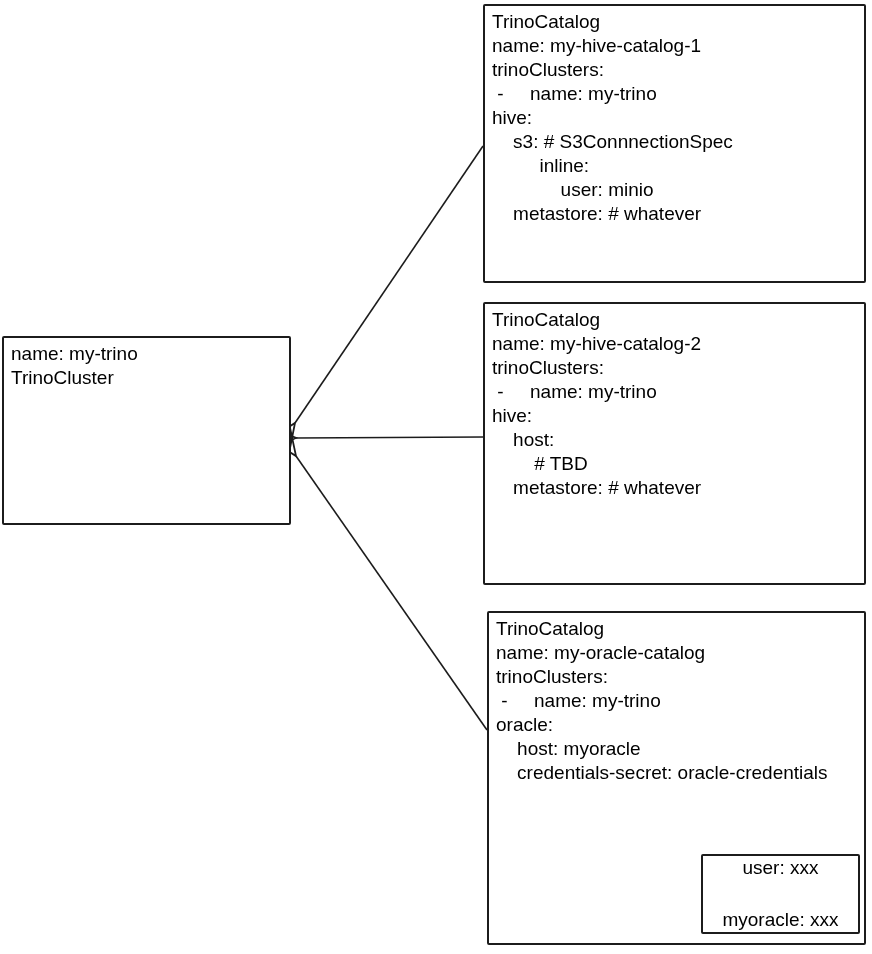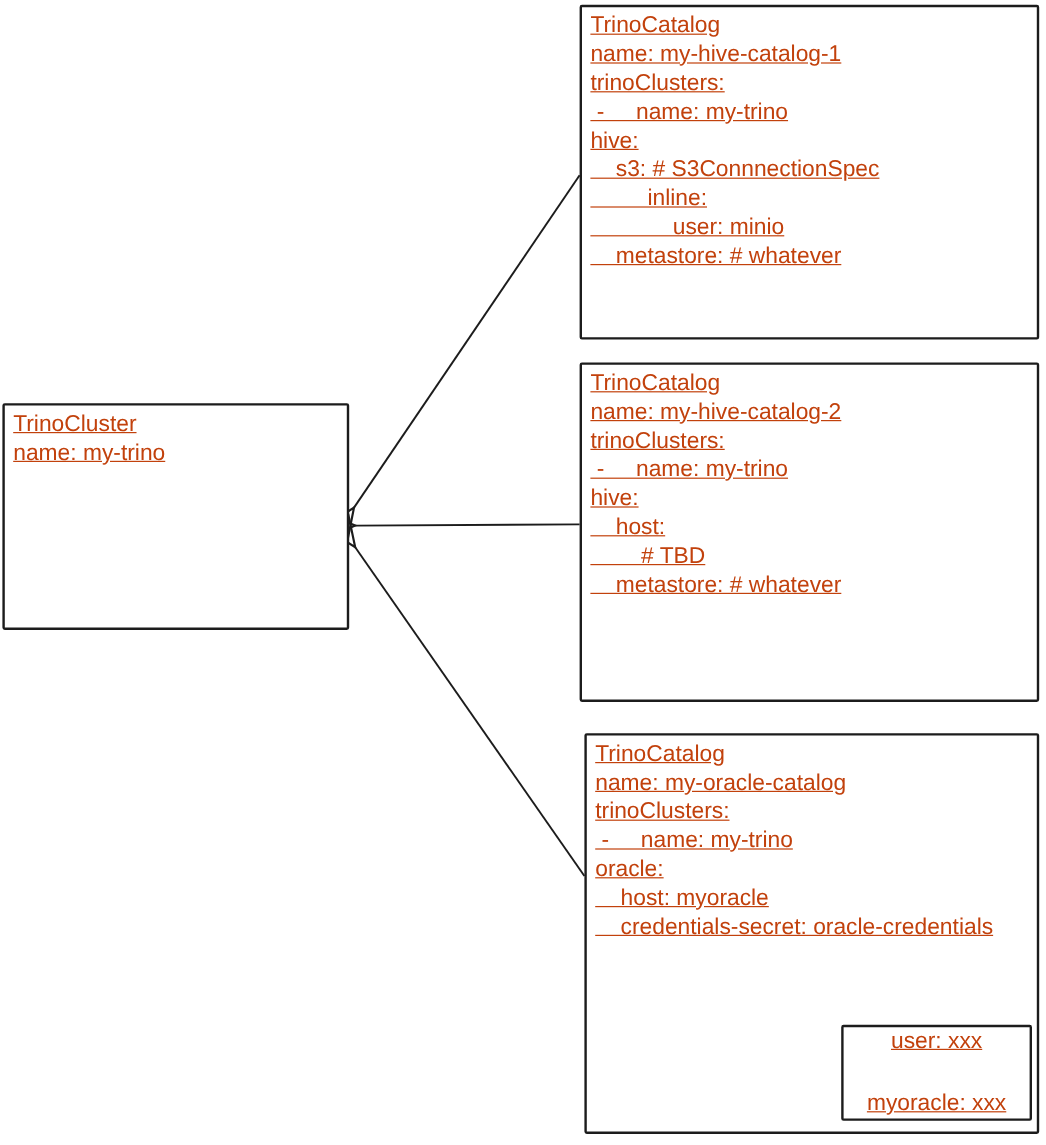--- a/index.html
+++ b/index.html
@@ -21,23 +21,22 @@
   .node {
     position: absolute;
     border: 2px solid #1c1c1c;
     border-radius: 2px;
     background: #ffffff;
     padding: 4px 4px 0 7px;
   }
   .yline {
     font-size: 19px;
     line-height: 24px;
-    color: #c2410c;
+    color: #000000;
     white-space: pre;
-    text-decoration: underline;
   }
   #cluster-box  { left: 2px;   top: 336px; width: 289px; height: 189px; }
   #catalog-box-1{ left: 483px; top: 4px;   width: 383px; height: 279px; }
   #catalog-box-2{ left: 483px; top: 302px; width: 383px; height: 283px; }
   #catalog-box-3{ left: 487px; top: 611px; width: 379px; height: 334px; }
   #secret-box {
     left: 701px; top: 854px; width: 159px; height: 80px;
     display: flex; flex-direction: column;
     align-items: center; justify-content: space-between;
     padding: 0;
@@ -62,22 +61,22 @@
 
     <line x1="483" y1="146" x2="295" y2="423" stroke-width="1.6" marker-end="url(#arrowhead)"></line>
     <line x1="483" y1="437" x2="296" y2="438" stroke-width="1.6" marker-end="url(#arrowhead)"></line>
     <line x1="487" y1="730" x2="296" y2="456" stroke-width="1.6" marker-end="url(#arrowhead)"></line>
 
     <path d="M756 812 C768 822 778 835 784 849" fill="none" stroke-width="1.6" marker-end="url(#arrowhead-sm)"></path>
     <path d="M762 821 C772 829 779 838 783 847" fill="none" stroke-width="1.2"></path>
   </svg>
 
   <div class="node" id="cluster-box">
+    <div class="yline">name: my-trino</div>
     <div class="yline">TrinoCluster</div>
-    <div class="yline">name: my-trino</div>
   </div>
 
   <div class="node" id="catalog-box-1">
     <div class="yline">TrinoCatalog</div>
     <div class="yline">name: my-hive-catalog-1</div>
     <div class="yline">trinoClusters:</div>
     <div class="yline"> -     name: my-trino</div>
     <div class="yline">hive:</div>
     <div class="yline">    s3: # S3ConnnectionSpec</div>
     <div class="yline">         inline:</div>

